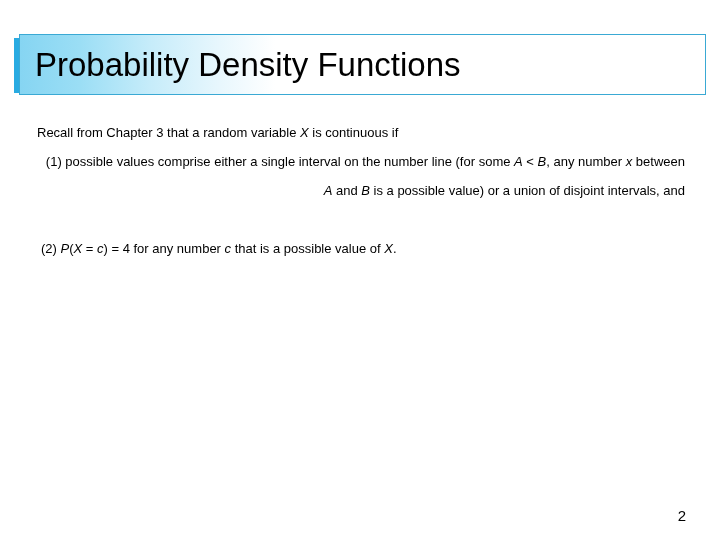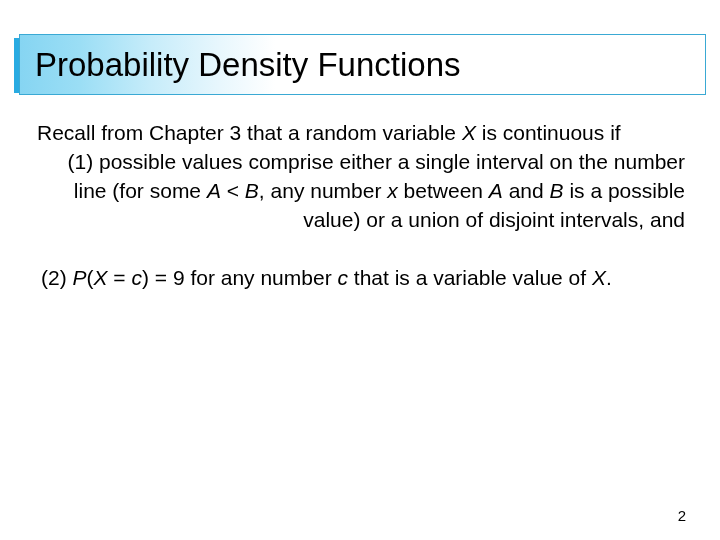--- a/index.html
+++ b/index.html
@@ -66,21 +66,21 @@
     letter-spacing: 0px;
   }
 
   
   .body-area {
     position: absolute;
     left: 37px;
     top: 118px;
     width: 648px;
     color: #000000;
-    font-size: 21px;
+    font-size: 13px;
     line-height: 29px;
   }
   .para {
     margin: 0;
   }
   .para.intro {
     text-indent: 0;
   }
   .para.numbered {
     padding-left: 31px;
@@ -127,19 +127,19 @@
   <div class="body-area">
 
     <p class="para intro"><span>Recall from Chapter 3 that a random variable </span><span class="var">X</span><span> is continuous if</span></p>
 
     <div class="gap-small"></div>
 
     <p class="para numbered"><span>(1) </span><span>possible values comprise either a single interval on the number line (for some </span><span class="var">A</span><span> &lt; </span><span class="var">B</span><span>, any number </span><span class="var">x</span><span> between </span><span class="var">A</span><span> and </span><span class="var">B</span><span> is a possible value) or a union of disjoint intervals, and</span></p>
 
     <div class="gap"></div>
 
-    <p class="para item2"><span>(2) </span><span class="var">P</span><span>(</span><span class="var">X</span><span> = </span><span class="var">c</span><span>) = 9 for any number </span><span class="var">c</span><span> that is a variable value of </span><span class="var">X</span><span>.</span></p>
+    <p class="para item2"><span>(2) </span><span class="var">P</span><span>(</span><span class="var">X</span><span> = </span><span class="var">c</span><span>) = 4 for any number </span><span class="var">c</span><span> that is a possible value of </span><span class="var">X</span><span>.</span></p>
 
   </div>
 
   <div class="page-number">2</div>
 
 </div>
 
 </body></html>

